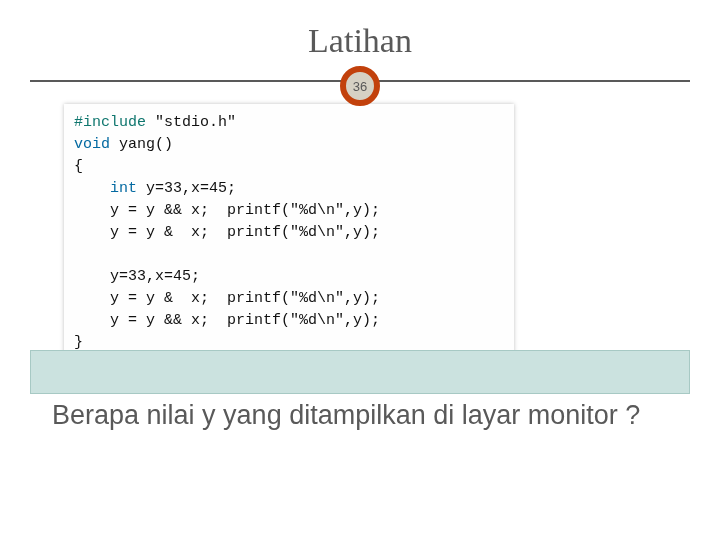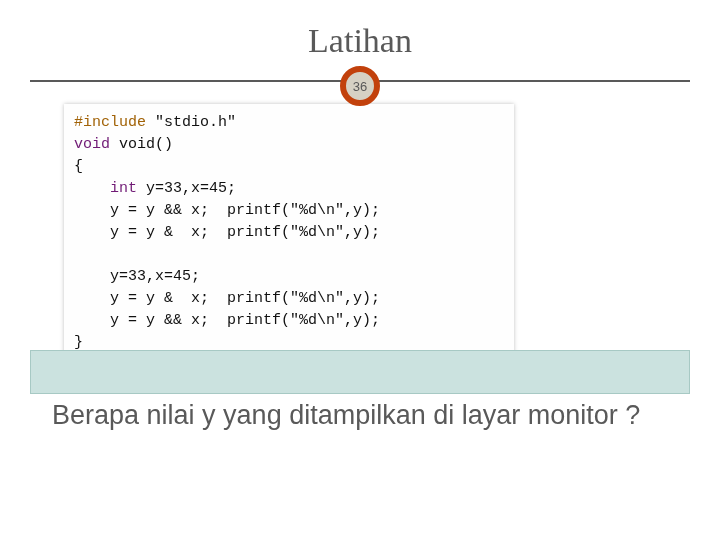--- a/index.html
+++ b/index.html
@@ -62,22 +62,22 @@
     background: #fefefe;
     box-shadow: 0 0 4px rgba(0,0,0,0.25);
     box-sizing: border-box;
     padding: 8px 10px 8px 10px;
     font-family: "Courier New", Courier, monospace;
     font-size: 15px;
     line-height: 22px;
     white-space: pre;
     color: #111;
   }
-  .kw-blue { color: #701a75; }
-  .kw-teal { color: #a16207; }
+  .kw-blue { color: #0369a1; }
+  .kw-teal { color: #0f766e; }
   .question {
     position: absolute;
     top: 400px;
     left: 52px;
     font-size: 27px;
     color: #595959;
   }
   .footer-bar {
     position: absolute;
     left: 30px;
@@ -93,21 +93,21 @@
 
 <div class="slide">
 
   <div class="title">Latihan</div>
 
   <div class="accent-line"></div>
 
   <div class="page-badge">36</div>
 
   <div class="code-box"><span class="kw-teal">#include</span><span> "stdio.h"</span>
-<span class="kw-blue">void</span><span> void()</span>
+<span class="kw-blue">void</span><span> yang()</span>
 <span>{</span>
 <span>    </span><span class="kw-blue">int</span><span> y=33,x=45;</span>
 <span>    </span><span>y = y &amp;&amp; x;  printf("%d\n",y);</span>
 <span>    </span><span>y = y &amp;  x;  printf("%d\n",y);</span>
 <span></span>
 <span>    </span><span>y=33,x=45;</span>
 <span>    </span><span>y = y &amp;  x;  printf("%d\n",y);</span>
 <span>    </span><span>y = y &amp;&amp; x;  printf("%d\n",y);</span>
 <span>}</span></div>
 

